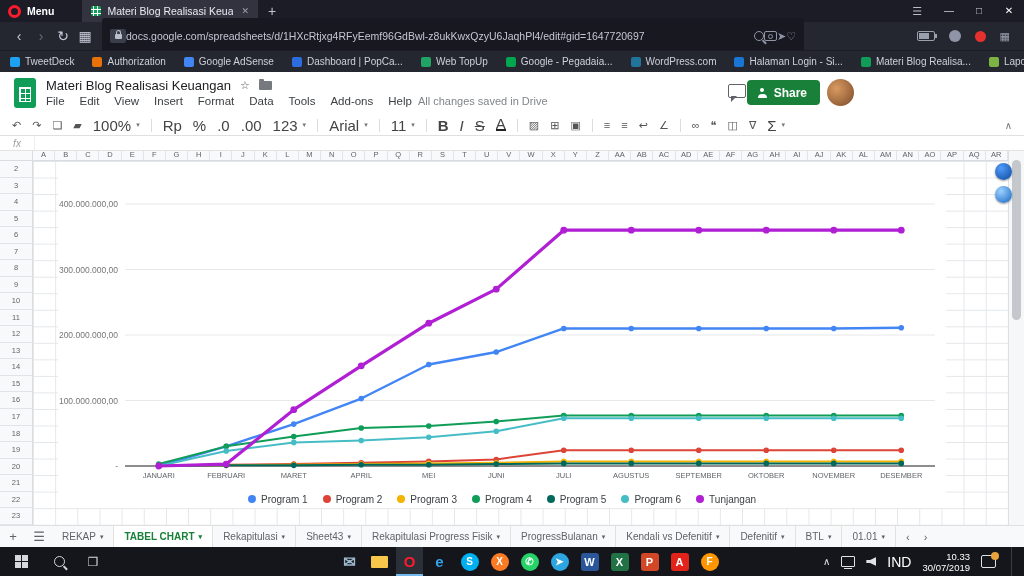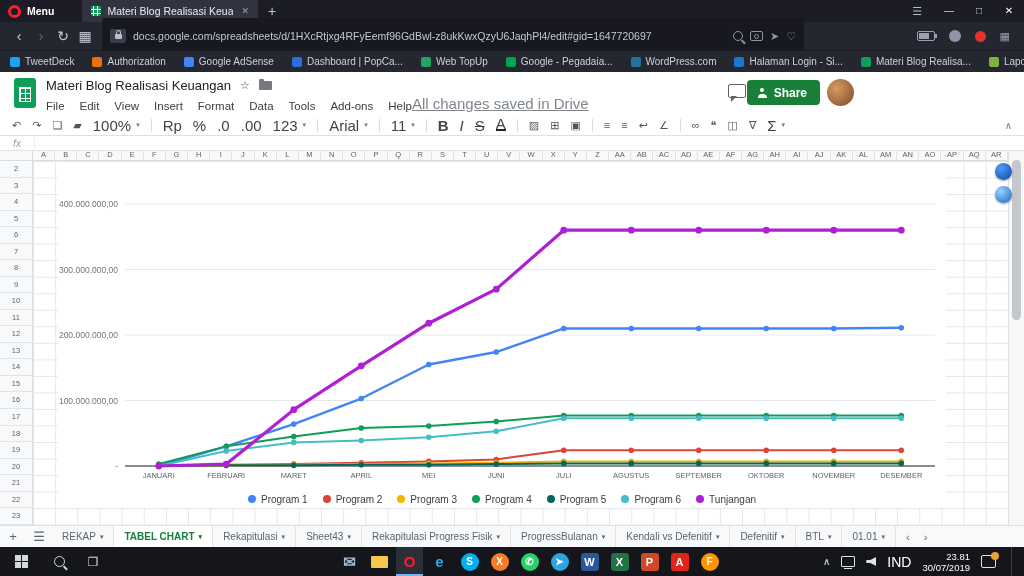--- a/index.html
+++ b/index.html
@@ -22,21 +22,21 @@
   .tabmenu{font-size:11px;color:#b8bcc8;padding:0 12px}
   .wc{width:30px;text-align:center;font-size:10px;color:#cfd2da;line-height:22px}
   .wc-close{color:#fff}
 
   
   #addressbar{position:absolute;left:0;top:22px;width:1024px;height:28px;background:#242630;
               display:flex;align-items:center;padding:0 8px;box-sizing:border-box;z-index:50}
   .nav-btn{color:#c8ccd8;font-size:14px;width:22px;text-align:center;line-height:28px}
   .nav-dim{color:#676b78}
   .url-box{width:702px;height:36px;background:#171820;border-radius:3px;display:flex;align-items:center;
-           padding:8px 8px;gap:7px;margin-left:6px;box-sizing:border-box}
+           padding:8px 8px;margin-left:6px;box-sizing:border-box}
   .badge{width:16px;height:14px;background:#3a3d4a;border-radius:2px;display:flex;align-items:center;justify-content:center;flex:0 0 auto}
   .i-lock{width:7px;height:5px;background:#b9bec9;border-radius:1px;position:relative}
   .i-lock::before{content:'';position:absolute;top:-4px;left:1px;width:3px;height:3px;border:1px solid #b9bec9;border-bottom:none;border-radius:3px 3px 0 0}
   .url-text{font-size:10.5px;color:#c3c7d4;white-space:nowrap;overflow:hidden;flex:1}
   .u-ic{color:#8f95a6;font-size:11px;flex:0 0 auto}
   .i-mag{width:8px;height:8px;border:1.5px solid #8f95a6;border-radius:50%;position:relative;flex:0 0 auto}
   .i-mag::after{content:'';position:absolute;width:5px;height:1.5px;background:#8f95a6;transform:rotate(45deg);right:-4px;bottom:-2px}
   .i-cam{width:11px;height:8px;border:1.5px solid #8f95a6;border-radius:2px;position:relative;flex:0 0 auto}
   .i-cam::after{content:'';position:absolute;left:3px;top:1.5px;width:3px;height:3px;border:1px solid #8f95a6;border-radius:50%}
   .bar-right{margin-left:auto;display:flex;align-items:center;gap:14px;padding-right:6px}
@@ -60,21 +60,21 @@
   .gs-logo::after{content:'';position:absolute;left:5px;top:9px;right:5px;bottom:6px;border:1.5px solid #fff;
      background-image:linear-gradient(#fff 1.5px,transparent 1.5px),linear-gradient(90deg,#fff 1.5px,transparent 1.5px);
      background-size:100% 5px,5px 100%}
   .title-row{position:absolute;left:46px;top:5px;display:flex;align-items:center;gap:9px;height:17px}
   .doc-title{font-size:13px;color:#202124}
   .star{font-size:11px;color:#5f6368}
   .i-folder-g{width:13px;height:9px;background:#5f6368;border-radius:1px;position:relative;opacity:.85}
   .i-folder-g::before{content:'';position:absolute;top:-2.5px;left:0;width:5px;height:2.5px;background:#5f6368;border-radius:1px 1px 0 0}
   .menurow{position:absolute;left:46px;top:23px;display:flex;align-items:flex-end}
   #menu-bar{display:flex;gap:15px;font-size:11.5px;color:#3c4043}
-  .save-status{font-size:15px;color:#80868b;text-decoration:underline;margin-left:0}
+  .save-status{font-size:11px;color:#80868b;margin-left:6px}
   .i-bubble{position:absolute;right:114px;top:12px;width:16px;height:12px;border:1.5px solid #5f6368;border-radius:2px}
   .i-bubble::after{content:'';position:absolute;left:2px;bottom:-5px;width:0;height:0;border:3px solid transparent;border-top-color:#5f6368;border-left-color:#5f6368}
   .share-btn{position:absolute;right:40px;top:8px;height:25px;padding:0 13px 0 11px;background:#188038;border-radius:4px;
              color:#fff;font-size:12px;display:flex;align-items:center;gap:7px;font-weight:700;box-sizing:border-box}
   .i-person{width:9px;height:9px;position:relative}
   .i-person::before{content:'';position:absolute;left:2.5px;top:0;width:4px;height:4px;border-radius:50%;background:#fff}
   .i-person::after{content:'';position:absolute;left:0;bottom:-1px;width:9px;height:4px;border-radius:4px 4px 0 0;background:#fff}
   .avatar{position:absolute;right:6px;top:7px;width:27px;height:27px;border-radius:50%;
           background:radial-gradient(circle at 35% 35%,#d99a62,#7a4a28)}
 
@@ -668,19 +668,19 @@
       <div class="tb-app">
         <span class="app-circle" style="background: rgb(255, 149, 0);">F</span>
       </div>
     </div>
   <div class="tb-tray">
     <span class="tray-ic">∧</span>
     <span class="i-net"></span>
     <span class="i-vol"></span>
     <span class="lang">IND</span>
     <div class="clock">
-      <span>23.81</span>
+      <span>10.33</span>
       <span>30/07/2019</span>
     </div>
     <span class="i-notif"></span>
     <span class="show-desk"></span>
   </div>
 </div>
 
 </body></html>

